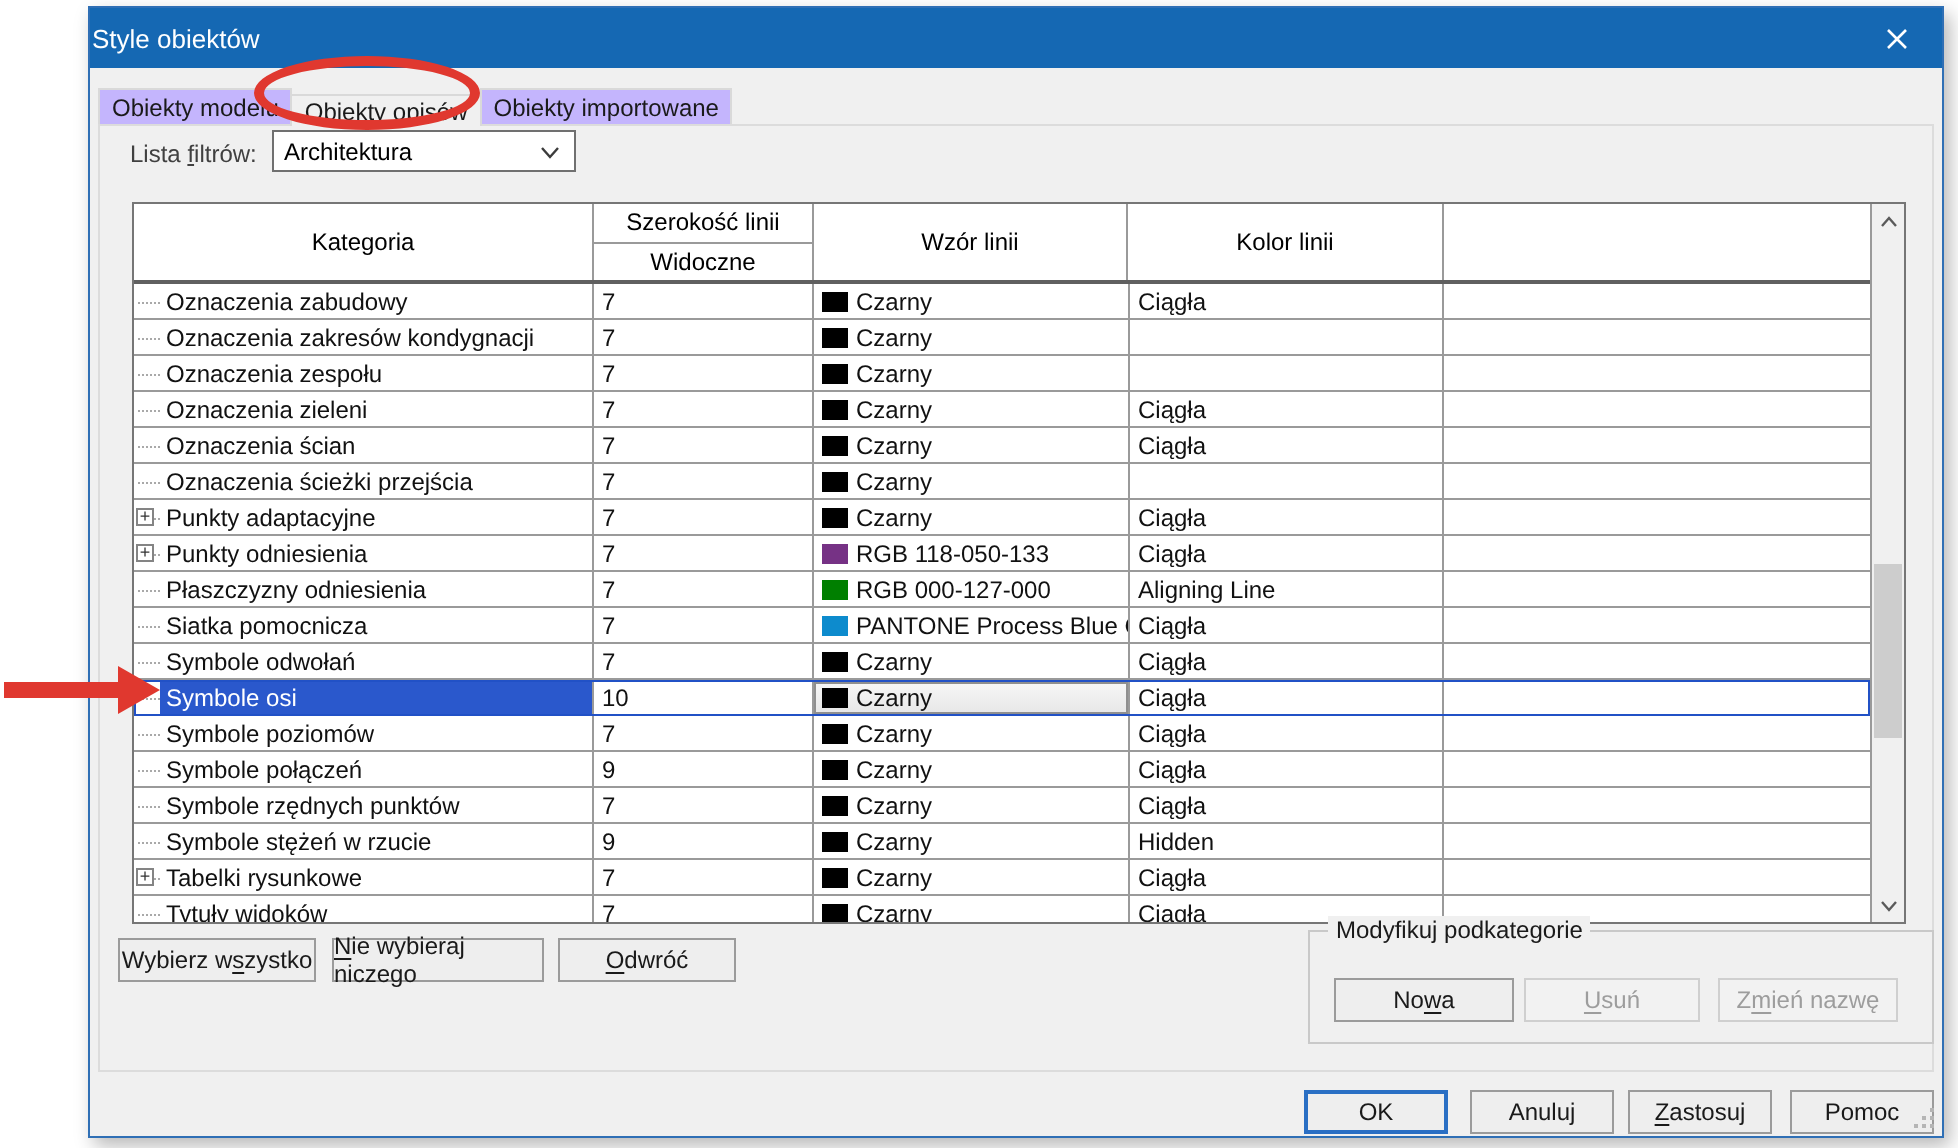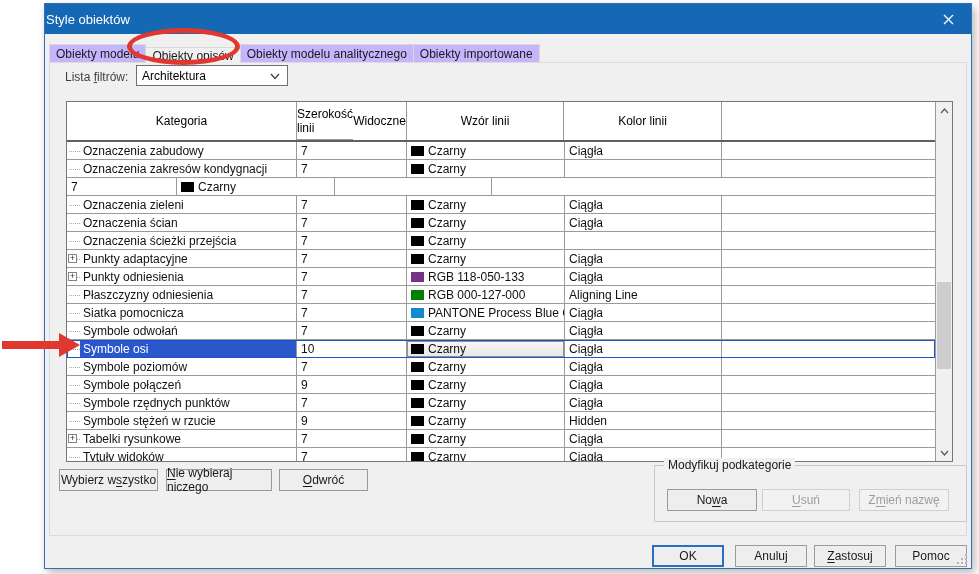--- a/index.html
+++ b/index.html
@@ -27,21 +27,21 @@
            border:1px solid #707070; font-size:12px; display:flex; align-items:center; padding-left:5px; }
   .combo .chev { position:absolute; right:7px; top:7px; }
 
   
   .objtable { position:absolute; left:21px; top:97px; width:887px; height:361px; box-sizing:border-box;
               border:1px solid #767676; background:#fff; }
   .gridarea { position:absolute; left:0; top:0; right:17px; bottom:0; overflow:hidden; }
   .thead { display:flex; height:38px; border-bottom:2px solid #606060; font-size:12px; }
   .hcell { display:flex; align-items:center; justify-content:center; border-right:1px solid #9a9a9a; box-sizing:border-box; }
   .h-cat { width:230px; } .h-color { width:158px; } .h-pattern { width:157px; } .h-filler { flex:1; border-right:none; }
-  .h-weight { width:110px; box-sizing:border-box; border-right:1px solid #9a9a9a; display:flex; flex-direction:row; }
+  .h-weight { width:110px; box-sizing:border-box; border-right:1px solid #9a9a9a; display:flex; flex-direction:column; }
   .h-weight > div { flex:1; display:flex; align-items:center; justify-content:center; }
   .h-weight-top { border-bottom:1px solid #9a9a9a; }
   .tbody { position:absolute; left:0; right:0; top:40px; bottom:0; overflow:hidden; }
   .trow { display:flex; height:18px; box-sizing:border-box; border-bottom:1px solid #9a9a9a; background:#fff; }
   .tcell { box-sizing:border-box; border-right:1px solid #9a9a9a; font-size:12px; color:#111; display:flex;
            align-items:center; padding:0 4px; overflow:hidden; white-space:nowrap; }
   .c-cat { width:230px; padding:0; }
   .c-weight { width:110px; } .c-color { width:158px; } .c-pattern { width:157px; } .c-filler { flex:1; border-right:none; }
   .gutter { flex:0 0 13px; position:relative; height:100%; }
   .gutter::after { content:""; position:absolute; left:2px; right:0; top:50%; border-top:1px dotted #a9a9a9; }
@@ -105,23 +105,20 @@
     </div>
 
     <div class="tabstrip">
       <div class="tab">
           <span>Obiekty modelu</span>
         </div>
       <div class="tab active">
           <span>Obiekty opisów</span>
         </div>
       <div class="tab">
-          <span>Obiekty modelu analitycznego</span>
-        </div>
-      <div class="tab">
           <span>Obiekty importowane</span>
         </div>
     </div>
 
     <div class="tabpage"></div>
 
     <div class="filter-label"><span>Lista </span><u>f</u><span>iltrów:</span></div>
     <div class="combo">
       <span>Architektura</span>
       <svg class="chev" width="10" height="7" viewBox="0 0 10 7">
@@ -162,20 +159,24 @@
               </div>
               <div class="tcell c-weight">7</div>
               <div class="tcell c-color">
                 <span class="swatch" style="background: rgb(0, 0, 0);"></span>
                 <span>Czarny</span>
               </div>
               <div class="tcell c-pattern"></div>
               <div class="tcell c-filler"></div>
             </div>
             <div class="trow">
+              <div class="tcell c-cat">
+                <span class="gutter"></span>
+                <span class="catlabel">Oznaczenia zespołu</span>
+              </div>
               <div class="tcell c-weight">7</div>
               <div class="tcell c-color">
                 <span class="swatch" style="background: rgb(0, 0, 0);"></span>
                 <span>Czarny</span>
               </div>
               <div class="tcell c-pattern"></div>
               <div class="tcell c-filler"></div>
             </div>
             <div class="trow">
               <div class="tcell c-cat">

